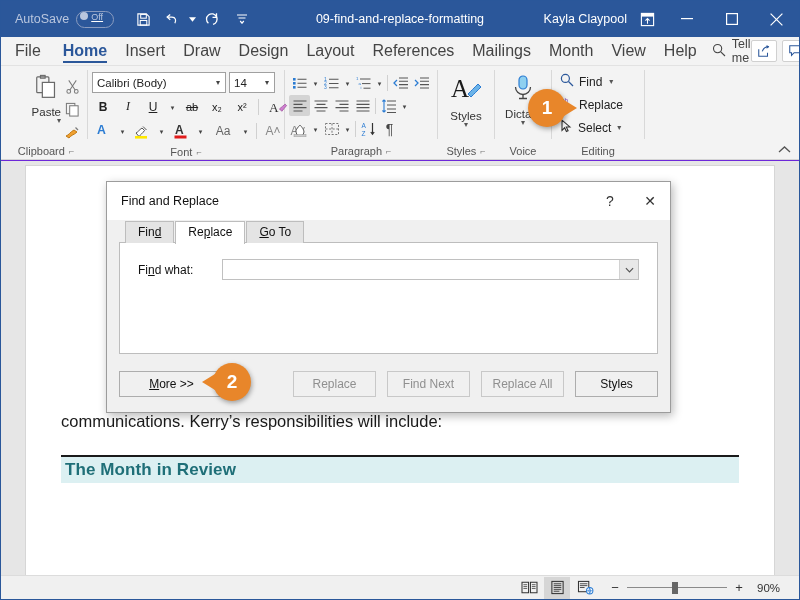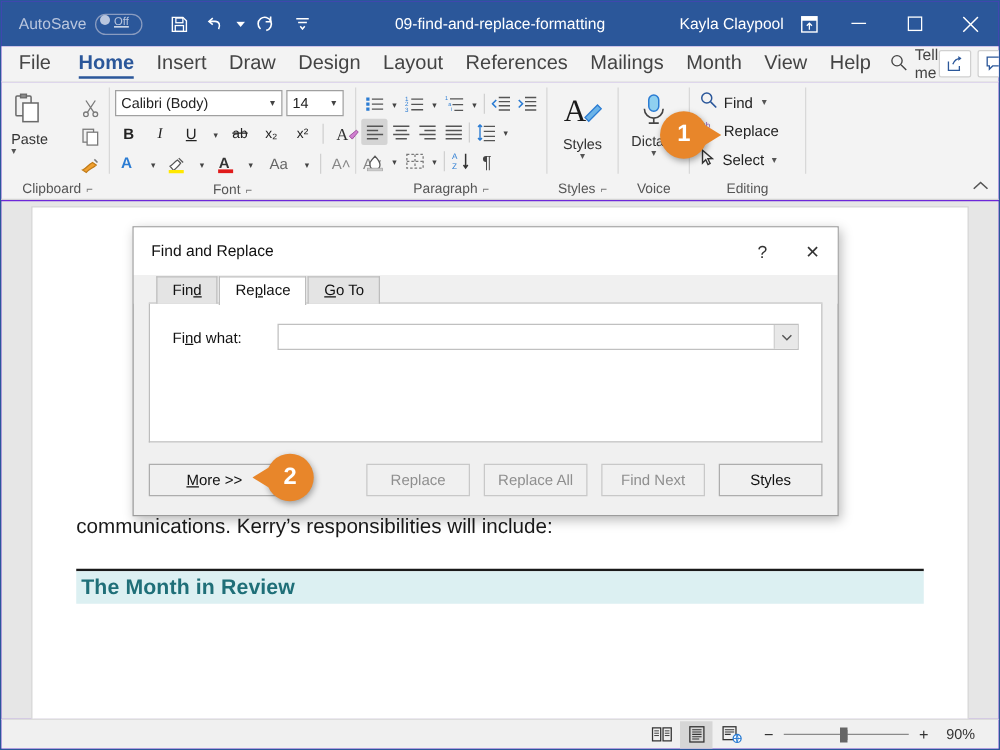--- a/index.html
+++ b/index.html
@@ -72,21 +72,21 @@
   }
   .group { display:flex; flex-direction:column; position:relative; padding:3px 4px 0 4px; }
   .group-body { flex:1; display:flex; align-items:flex-start; padding-top:3px; }
   .group-label {
     height:17px; font-size:11px; color:#555; text-align:center; position:relative;
     display:flex; align-items:center; justify-content:center; gap:4px;
   }
   .group-sep { width:1px; background:#d8d8d8; margin:4px 0 20px 0; }
   .dlg-launch { font-size:9px; color:#777; }
 
-  .paste-col { display:flex; flex-direction:column; align-items:flex-start; width:52px; padding-top:2px; }
+  .paste-col { display:flex; flex-direction:column; align-items:flex-end; width:52px; padding-top:2px; }
   .paste-icon { color:#5a5a5a; }
   .paste-txt { font-size:11.5px; color:#333; margin-top:1px; }
   .caret { font-size:8px; color:#555; line-height:6px; }
   .clipminis { display:flex; flex-direction:column; gap:3px; padding-top:4px; }
   .clipmini { width:22px; height:20px; display:flex; align-items:center; justify-content:center; }
 
   .font-group { width:196px; }
   .fontrow { display:flex; align-items:center; gap:3px; margin-bottom:3px; }
   .combo {
     height:21px; border:1px solid #a0a0a0; background:#fff; display:flex; align-items:center;
@@ -709,22 +709,22 @@
               </svg>
           </span>
         </span>
       </div>
       <div class="spacer-row"></div>
     </div>
     <div class="dlg-footer">
       <span class="dbtn" style="min-width:105px"><span class="u">M</span>ore &gt;&gt;</span>
       <span class="footer-right">
         <span class="dbtn disabled">Replace</span>
+        <span class="dbtn disabled">Find Next</span>
         <span class="dbtn disabled">Replace All</span>
-        <span class="dbtn disabled">Find Next</span>
         <span class="dbtn">Styles</span>
       </span>
     </div>
   </div>
 
   <div class="badge b1">
     <span>1</span>
     <span class="tail"></span>
   </div>
   <div class="badge b2">

